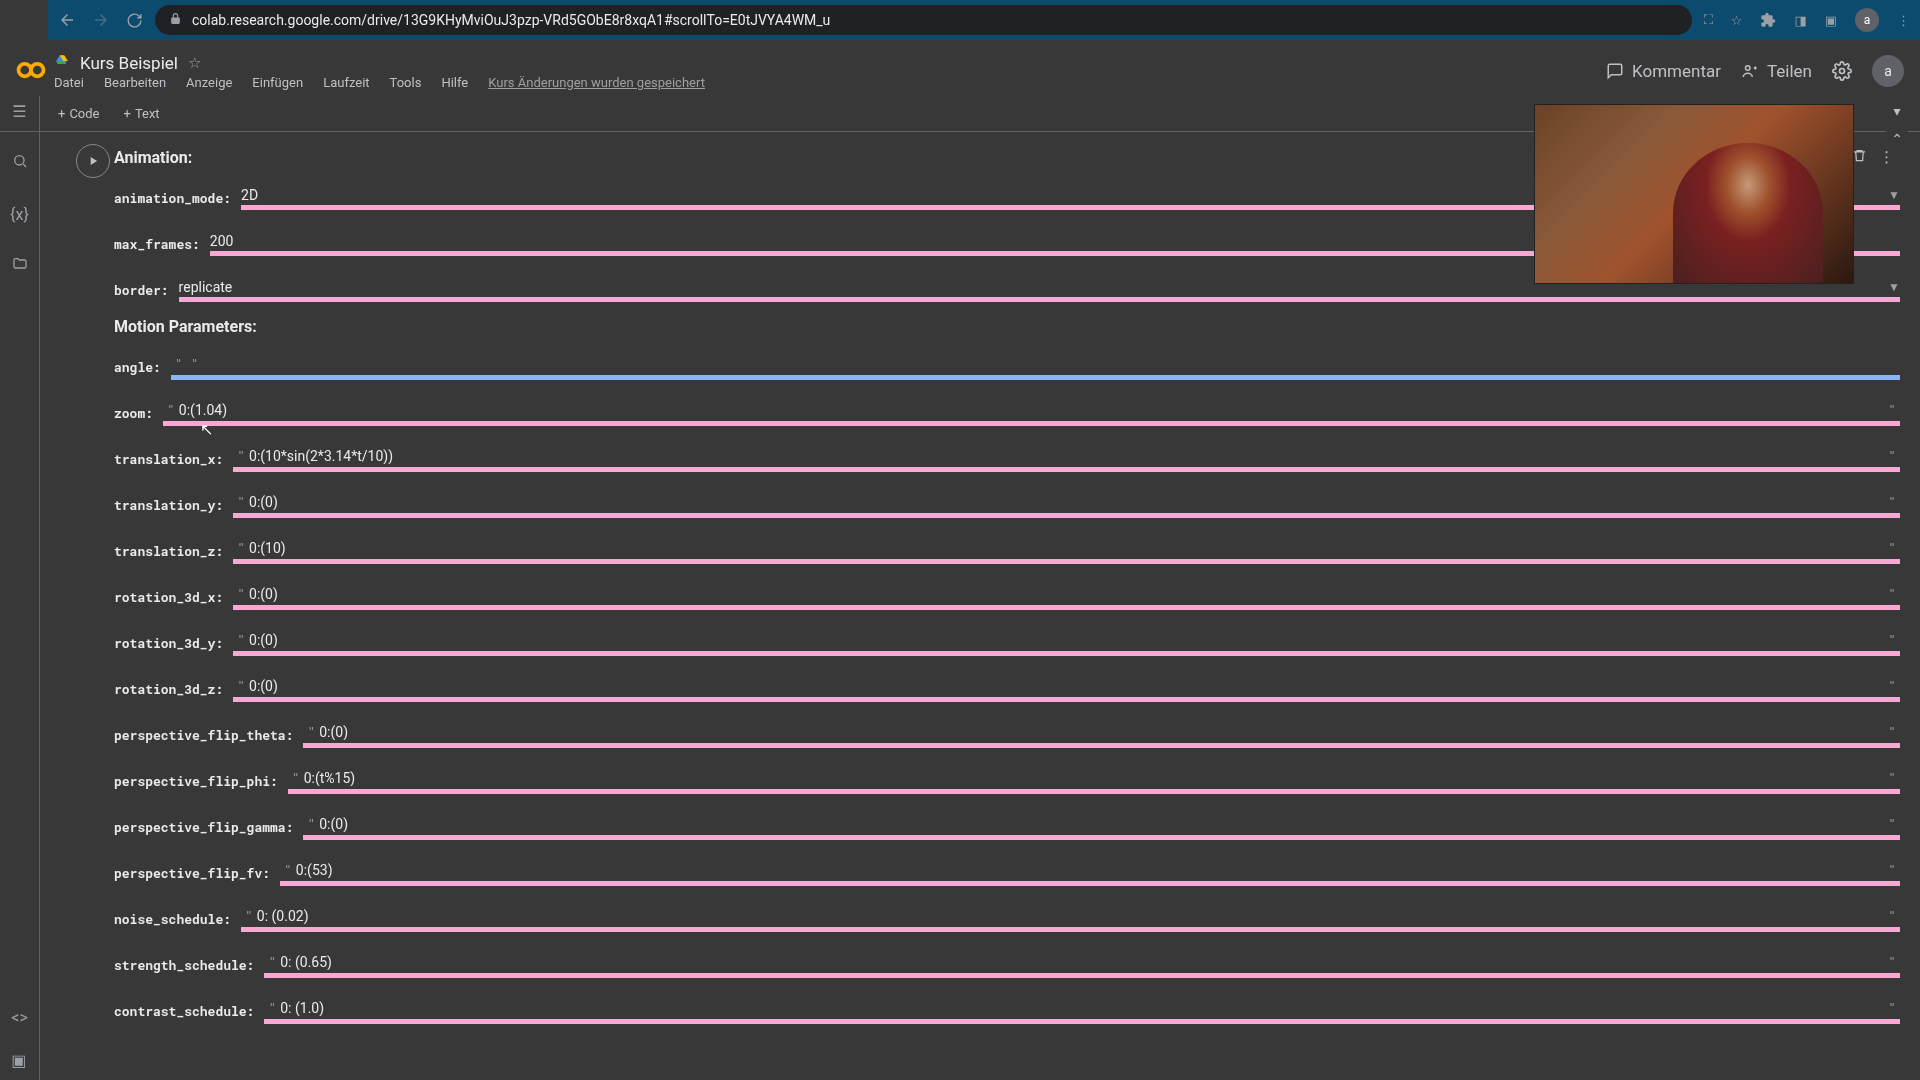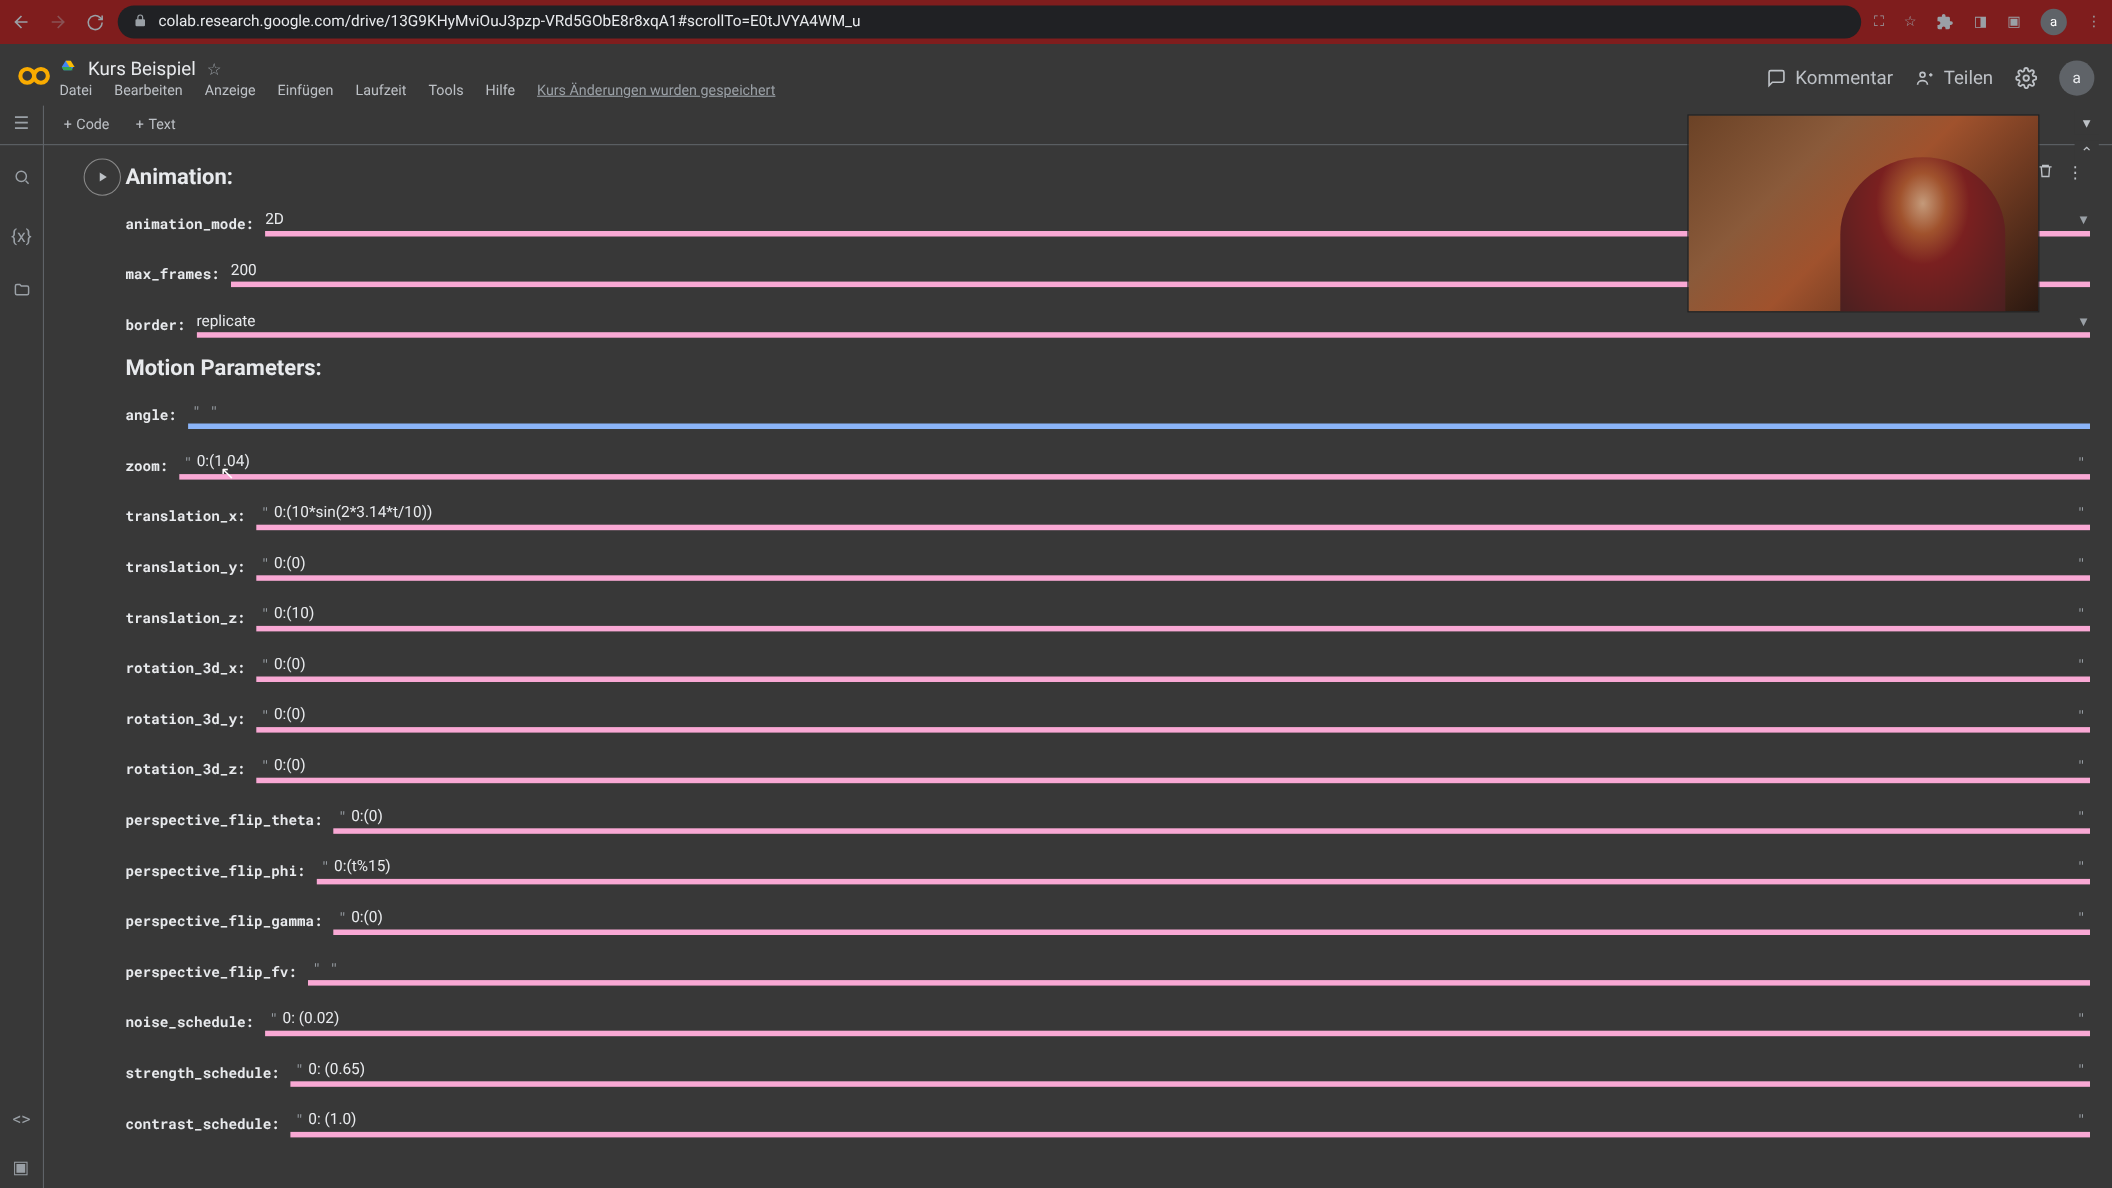--- a/index.html
+++ b/index.html
@@ -8,25 +8,26 @@
   background:#383838;
   color:#e8eaed;
   font-size:13px;
   overflow:hidden;
   width:1920px;
   height:1080px;
 }
 
 .browser-bar {
   height:40px;
-  background:#7f1d1d;
+  background:#0c4a6e;
   display:flex;
   align-items:center;
   padding:0 10px;
   gap:12px;
+  margin-left:48px;
 }
 .nav-icons { display:flex; gap:16px; align-items:center; }
 .nav-icon { color:#9aa0a6; cursor:pointer; display:flex; }
 .url-bar {
   flex:1;
   height:30px;
   background:#202124;
   border-radius:16px;
   display:flex;
   align-items:center;
@@ -115,21 +116,21 @@
 .run-btn {
   position:absolute;
   left:6px; top:2px;
   width:34px; height:34px; border-radius:50%;
   border:1px solid #888;
   display:flex; align-items:center; justify-content:center;
   cursor:pointer;
   background:#383838;
 }
 .run-btn svg { fill:#bdc1c6; }
-.section-title { font-size:20px; font-weight:700; color:#e8eaed; margin:2px 0 12px; }
+.section-title { font-size:16px; font-weight:700; color:#e8eaed; margin:2px 0 12px; }
 .param-row {
   display:flex;
   align-items:center;
   min-height:38px;
   margin-bottom:8px;
 }
 .param-label {
   font-family:"Roboto Mono",monospace;
   font-size:13px;
   font-weight:700;
@@ -456,20 +457,21 @@
           <div class="field-wrap">
             <span class="quote">"</span>
             <input class="field-input" value="0:(0)" style="">
             <span class="quote">"</span>
           </div>
         </div>
         <div class="param-row">
           <span class="param-label">perspective_flip_fv:</span>
           <div class="field-wrap">
             <span class="quote">"</span>
+            <input class="field-input" value="0:(53)" style="">
             <span class="quote">"</span>
           </div>
         </div>
         <div class="param-row">
           <span class="param-label">noise_schedule:</span>
           <div class="field-wrap">
             <span class="quote">"</span>
             <input class="field-input" value="0: (0.02)" style="">
             <span class="quote">"</span>
           </div>

